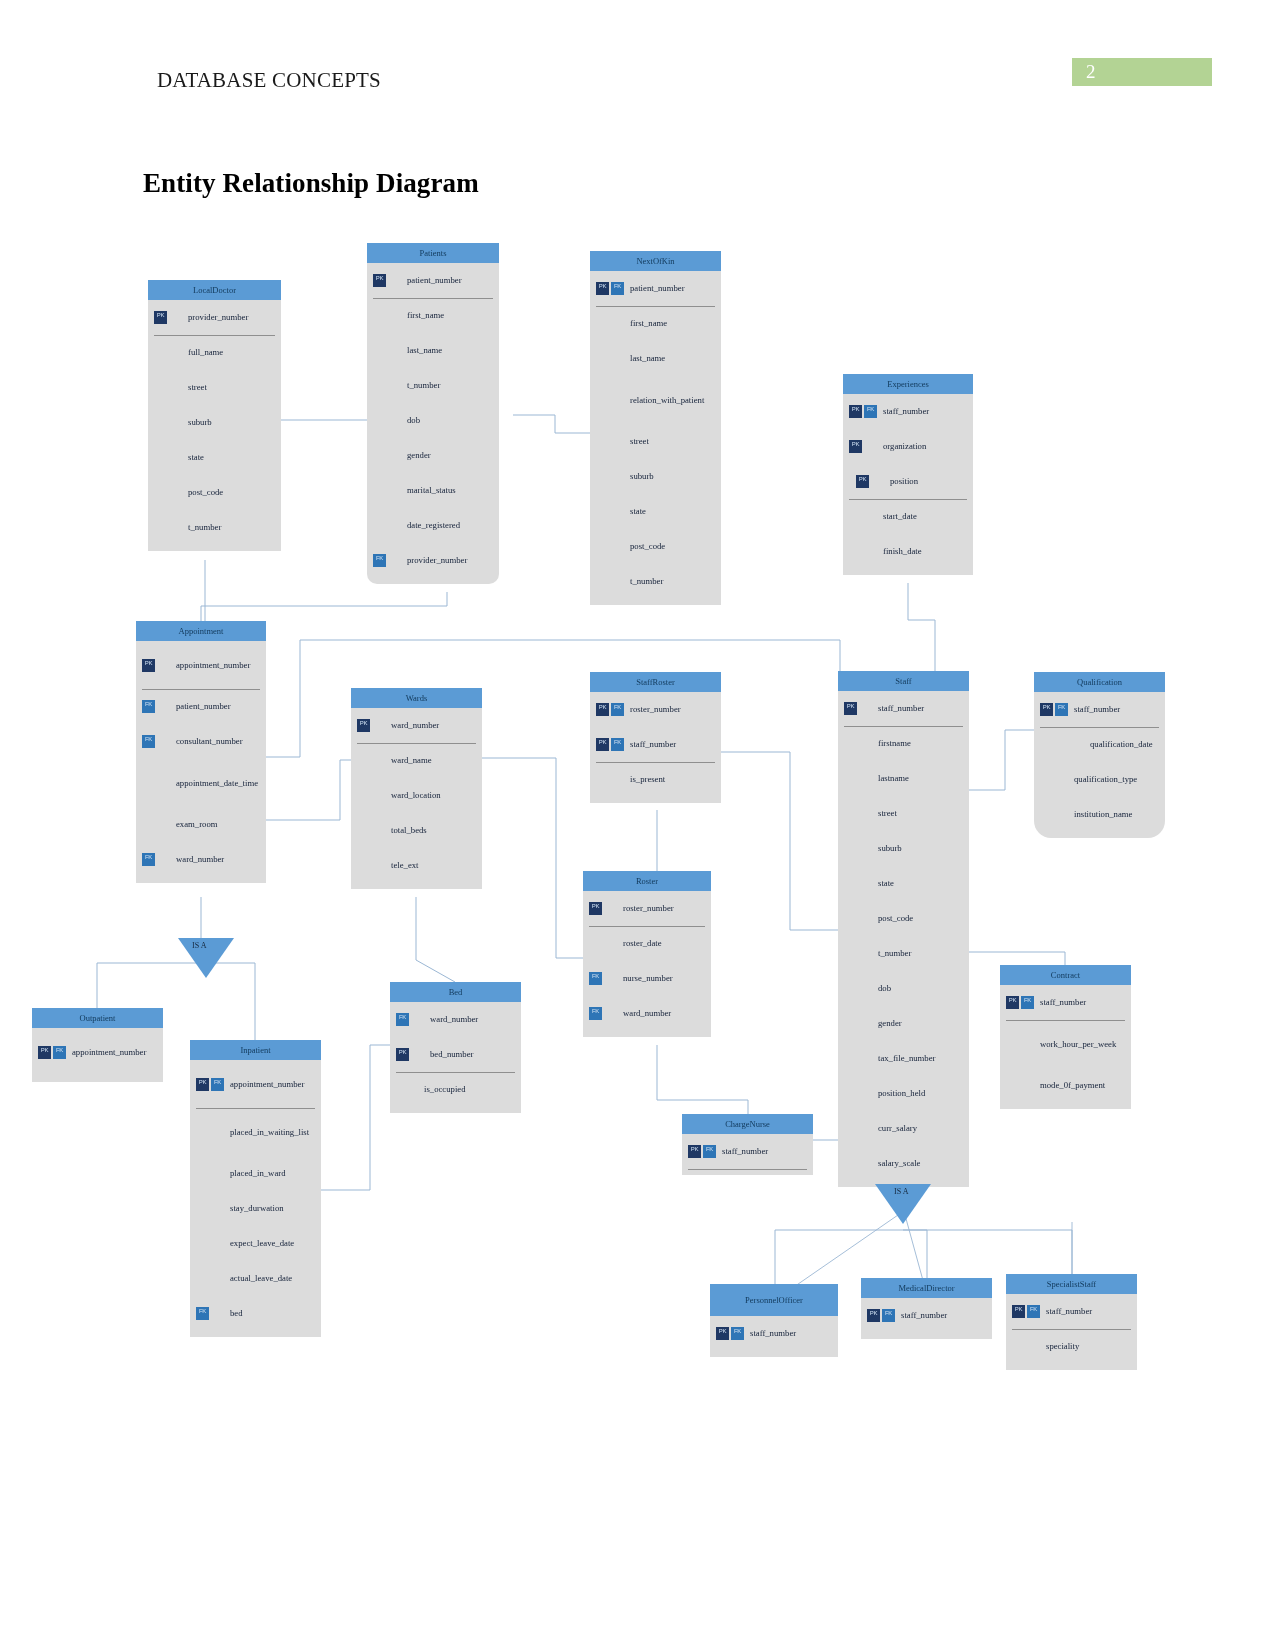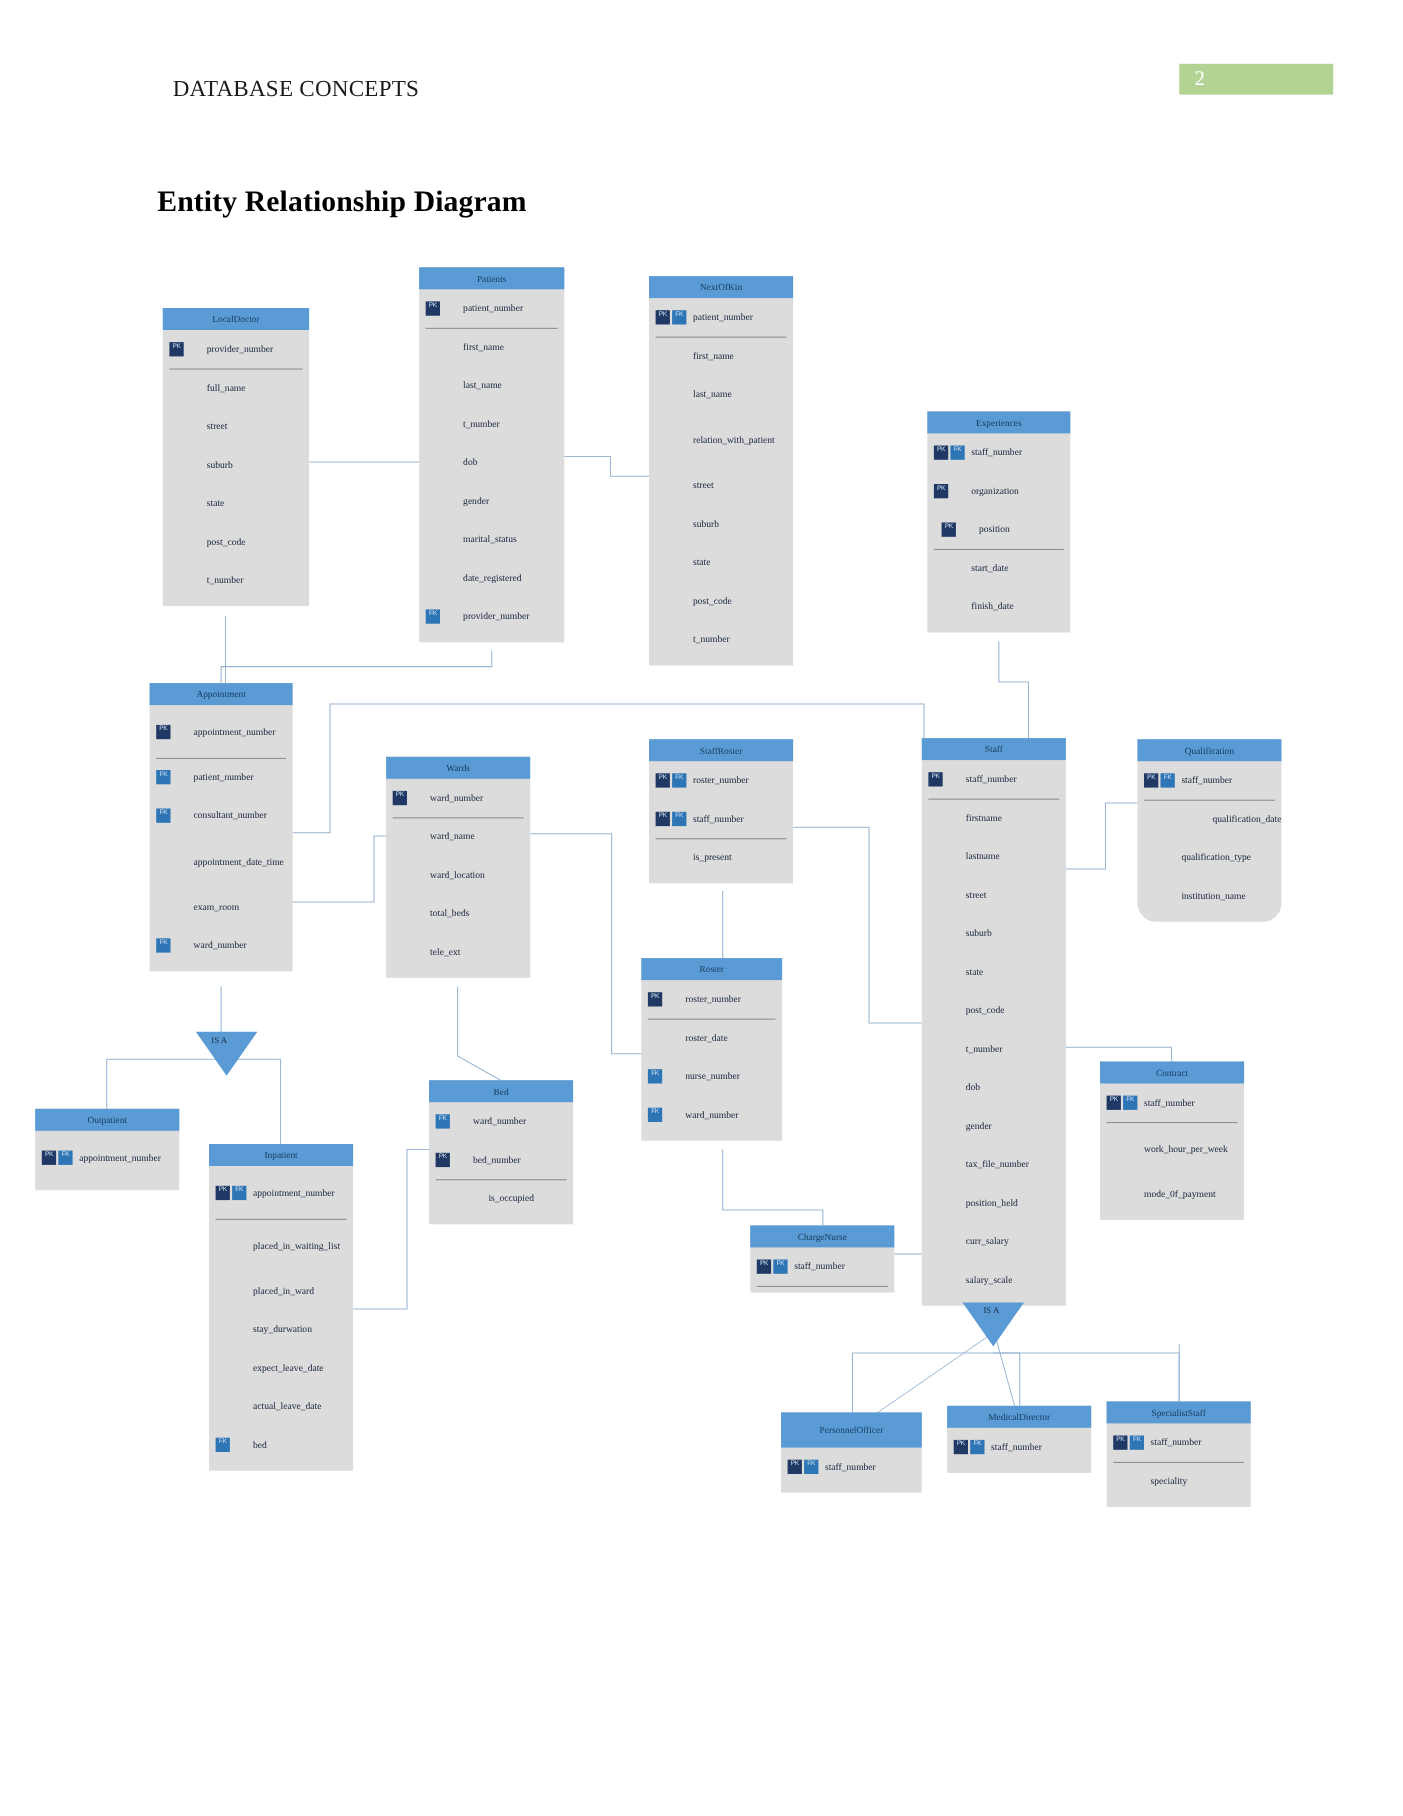--- a/index.html
+++ b/index.html
@@ -210,21 +210,21 @@
               <div class="keybox blank"></div>
               <div class="attr-name">post_code</div>
             </div>
             <div class="attr" style="height: 35px; padding-left: 6px;">
               <div class="keybox blank"></div>
               <div class="keybox blank"></div>
               <div class="attr-name">t_number</div>
             </div>
           </div>
         </div>
-        <div class="entity" style="left: 381px; top: 243px; width: 132px;">
+        <div class="entity" style="left: 367px; top: 243px; width: 132px; border-radius: 10px;">
           <div class="entity-title" style="height: 20px;">Patients</div>
           <div class="attrs" style="height: 321px;">
             <div class="attr" style="height: 35px; padding-left: 6px;">
               <div class="keybox pk">
                 <span>PK</span>
               </div>
               <div class="keybox blank"></div>
               <div class="attr-name">patient_number</div>
             </div>
             <div class="sep" style="top: 35px;"></div>
@@ -556,21 +556,21 @@
             <div class="attr" style="height: 35px; padding-left: 6px;">
               <div class="keybox pk">
                 <span>PK</span>
               </div>
               <div class="keybox fk">
                 <span>FK</span>
               </div>
               <div class="attr-name">staff_number</div>
             </div>
             <div class="sep" style="top: 35px;"></div>
-            <div class="attr" style="height: 35px; padding-left: 22px; justify-content: space-between;">
+            <div class="attr" style="height: 35px; padding-left: 22px;">
               <div class="keybox blank"></div>
               <div class="keybox blank"></div>
               <div class="attr-name">qualification_date</div>
             </div>
             <div class="attr" style="height: 35px; padding-left: 6px;">
               <div class="keybox blank"></div>
               <div class="keybox blank"></div>
               <div class="attr-name">qualification_type</div>
             </div>
             <div class="attr" style="height: 35px; padding-left: 6px;">
@@ -648,21 +648,21 @@
               <div class="attr-name">ward_number</div>
             </div>
             <div class="attr" style="height: 35px; padding-left: 6px;">
               <div class="keybox pk">
                 <span>PK</span>
               </div>
               <div class="keybox blank"></div>
               <div class="attr-name">bed_number</div>
             </div>
             <div class="sep" style="top: 70px;"></div>
-            <div class="attr" style="height: 35px; padding-left: 20px;">
+            <div class="attr" style="height: 35px; padding-left: 0;">
               <div class="keybox blank"></div>
               <div class="keybox blank"></div>
               <div class="attr-name">is_occupied</div>
             </div>
           </div>
         </div>
         <div class="entity" style="left: 32px; top: 1008px; width: 131px;">
           <div class="entity-title" style="height: 20px;">Outpatient</div>
           <div class="attrs" style="height: 54px;">
             <div class="attr" style="height: 48px; padding-left: 6px;">

